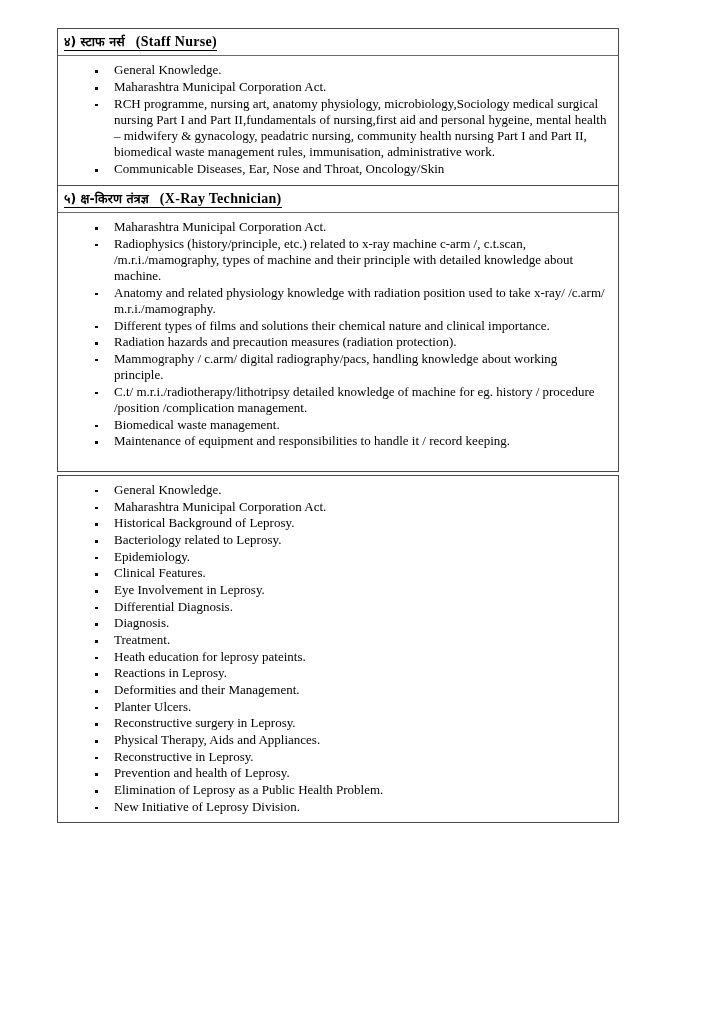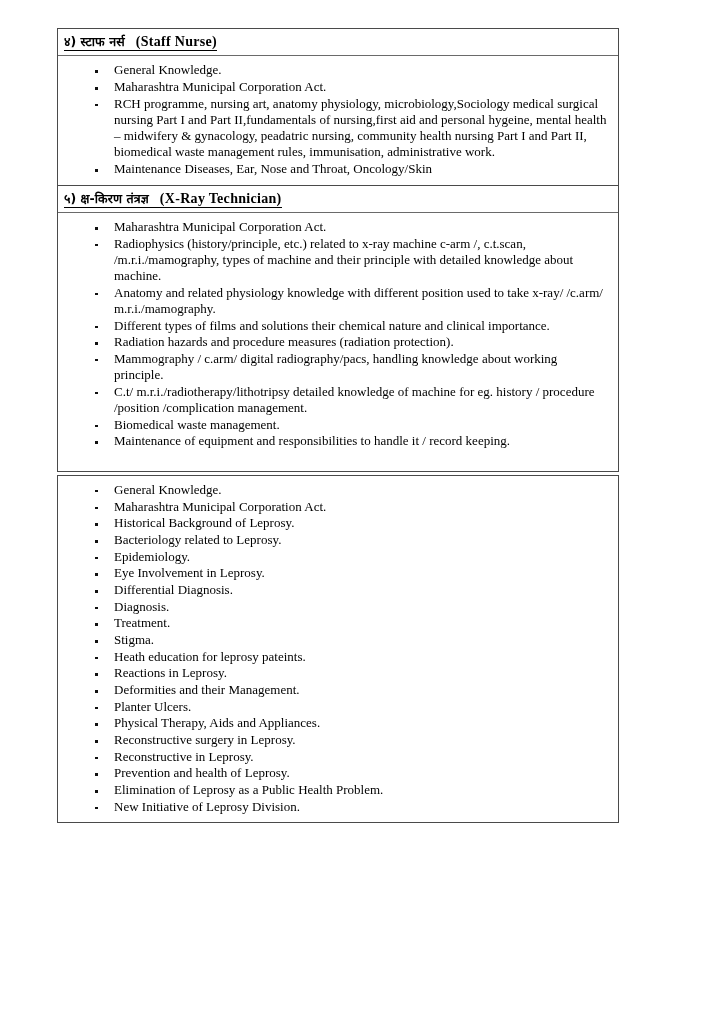--- a/index.html
+++ b/index.html
@@ -118,70 +118,70 @@
           <span class="hdr-dev">४)</span>
           <span class="hdr-dev">स्टाफ नर्स</span>
           <span class="hdr-en">(Staff Nurse)</span>
         </span>
       </div>
       <div class="section-body">
         <ul class="bullets">
           <li>General Knowledge.</li>
           <li>Maharashtra Municipal Corporation Act.</li>
           <li>RCH programme, nursing art, anatomy physiology, microbiology,Sociology medical surgical nursing Part I and Part II,fundamentals of nursing,first aid and personal hygeine, mental health – midwifery &amp; gynacology, peadatric nursing, community health nursing Part I and Part II, biomedical waste management rules, immunisation, administrative work.</li>
-          <li>Maintenance Diseases, Ear, Nose and Throat, Oncology/Skin</li>
+          <li>Communicable Diseases, Ear, Nose and Throat, Oncology/Skin</li>
         </ul>
       </div>
     </div>
 
     <div class="section">
       <div class="section-header">
         <span class="hdr-inner">
           <span class="hdr-dev">५)</span>
           <span class="hdr-dev">क्ष-किरण तंत्रज्ञ</span>
           <span class="hdr-en">(X-Ray Technician)</span>
         </span>
       </div>
       <div class="section-body">
         <ul class="bullets">
           <li>Maharashtra Municipal Corporation Act.</li>
           <li>Radiophysics (history/principle, etc.) related to x-ray machine c-arm /, c.t.scan, /m.r.i./mamography, types of machine and their principle with detailed knowledge about machine.</li>
-          <li>Anatomy and related physiology knowledge with different position used to take x-ray/ /c.arm/ m.r.i./mamography.</li>
+          <li>Anatomy and related physiology knowledge with radiation position used to take x-ray/ /c.arm/ m.r.i./mamography.</li>
           <li>Different types of films and solutions their chemical nature and clinical importance.</li>
-          <li>Radiation hazards and procedure measures (radiation protection).</li>
+          <li>Radiation hazards and precaution measures (radiation protection).</li>
           <li>Mammography / c.arm/ digital radiography/pacs, handling knowledge about working principle.</li>
           <li>C.t/ m.r.i./radiotherapy/lithotripsy detailed knowledge of machine for eg. history / procedure /position /complication management.</li>
           <li>Biomedical waste management.</li>
           <li>Maintenance of equipment and responsibilities to handle it / record keeping.</li>
         </ul>
       </div>
     </div>
 
     <div class="spacer-row"></div>
     <div class="gap-after"></div>
 
     <div class="section last-in-group">
       <div class="section-body">
         <ul class="bullets">
           <li>General Knowledge.</li>
           <li>Maharashtra Municipal Corporation Act.</li>
           <li>Historical Background of Leprosy.</li>
           <li>Bacteriology related to Leprosy.</li>
           <li>Epidemiology.</li>
+          <li>Clinical Features.</li>
           <li>Eye Involvement in Leprosy.</li>
           <li>Differential Diagnosis.</li>
           <li>Diagnosis.</li>
           <li>Treatment.</li>
-          <li>Stigma.</li>
           <li>Heath education for leprosy pateints.</li>
           <li>Reactions in Leprosy.</li>
           <li>Deformities and their Management.</li>
           <li>Planter Ulcers.</li>
+          <li>Reconstructive surgery in Leprosy.</li>
           <li>Physical Therapy, Aids and Appliances.</li>
-          <li>Reconstructive surgery in Leprosy.</li>
           <li>Reconstructive in Leprosy.</li>
           <li>Prevention and health of Leprosy.</li>
           <li>Elimination of Leprosy as a Public Health Problem.</li>
           <li>New Initiative of Leprosy Division.</li>
         </ul>
       </div>
     </div>
 
   </div>
 </div>

